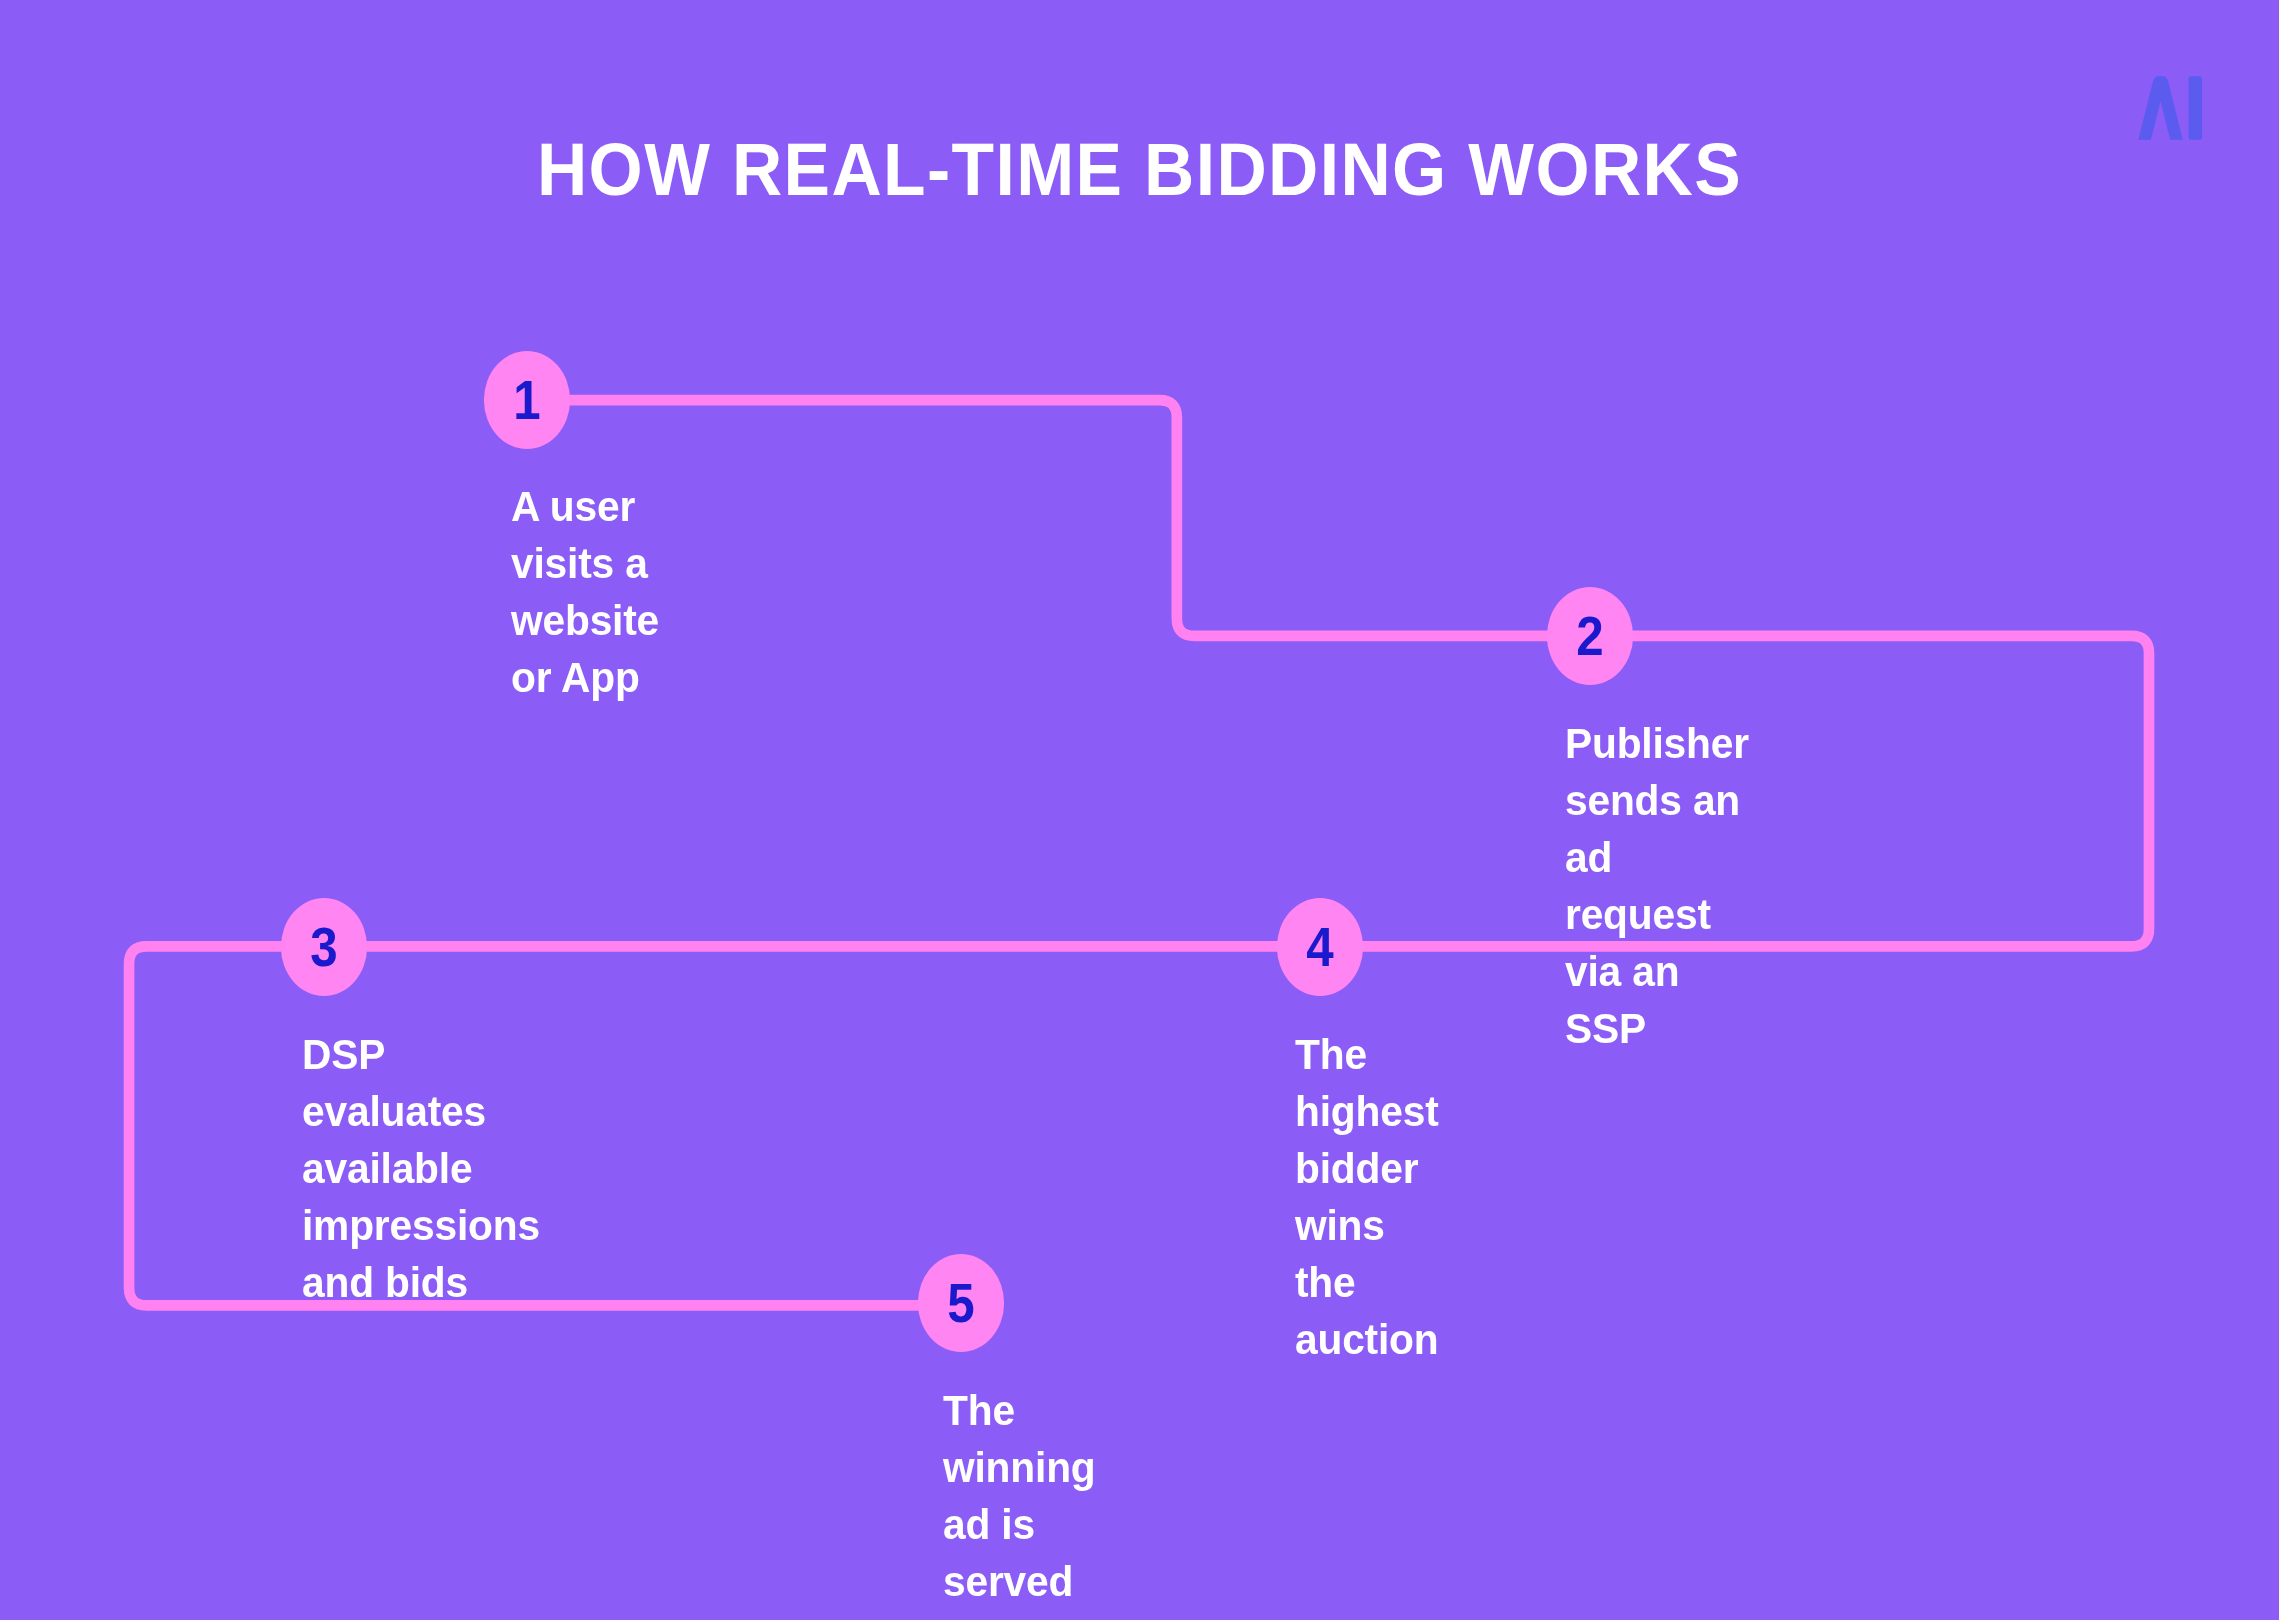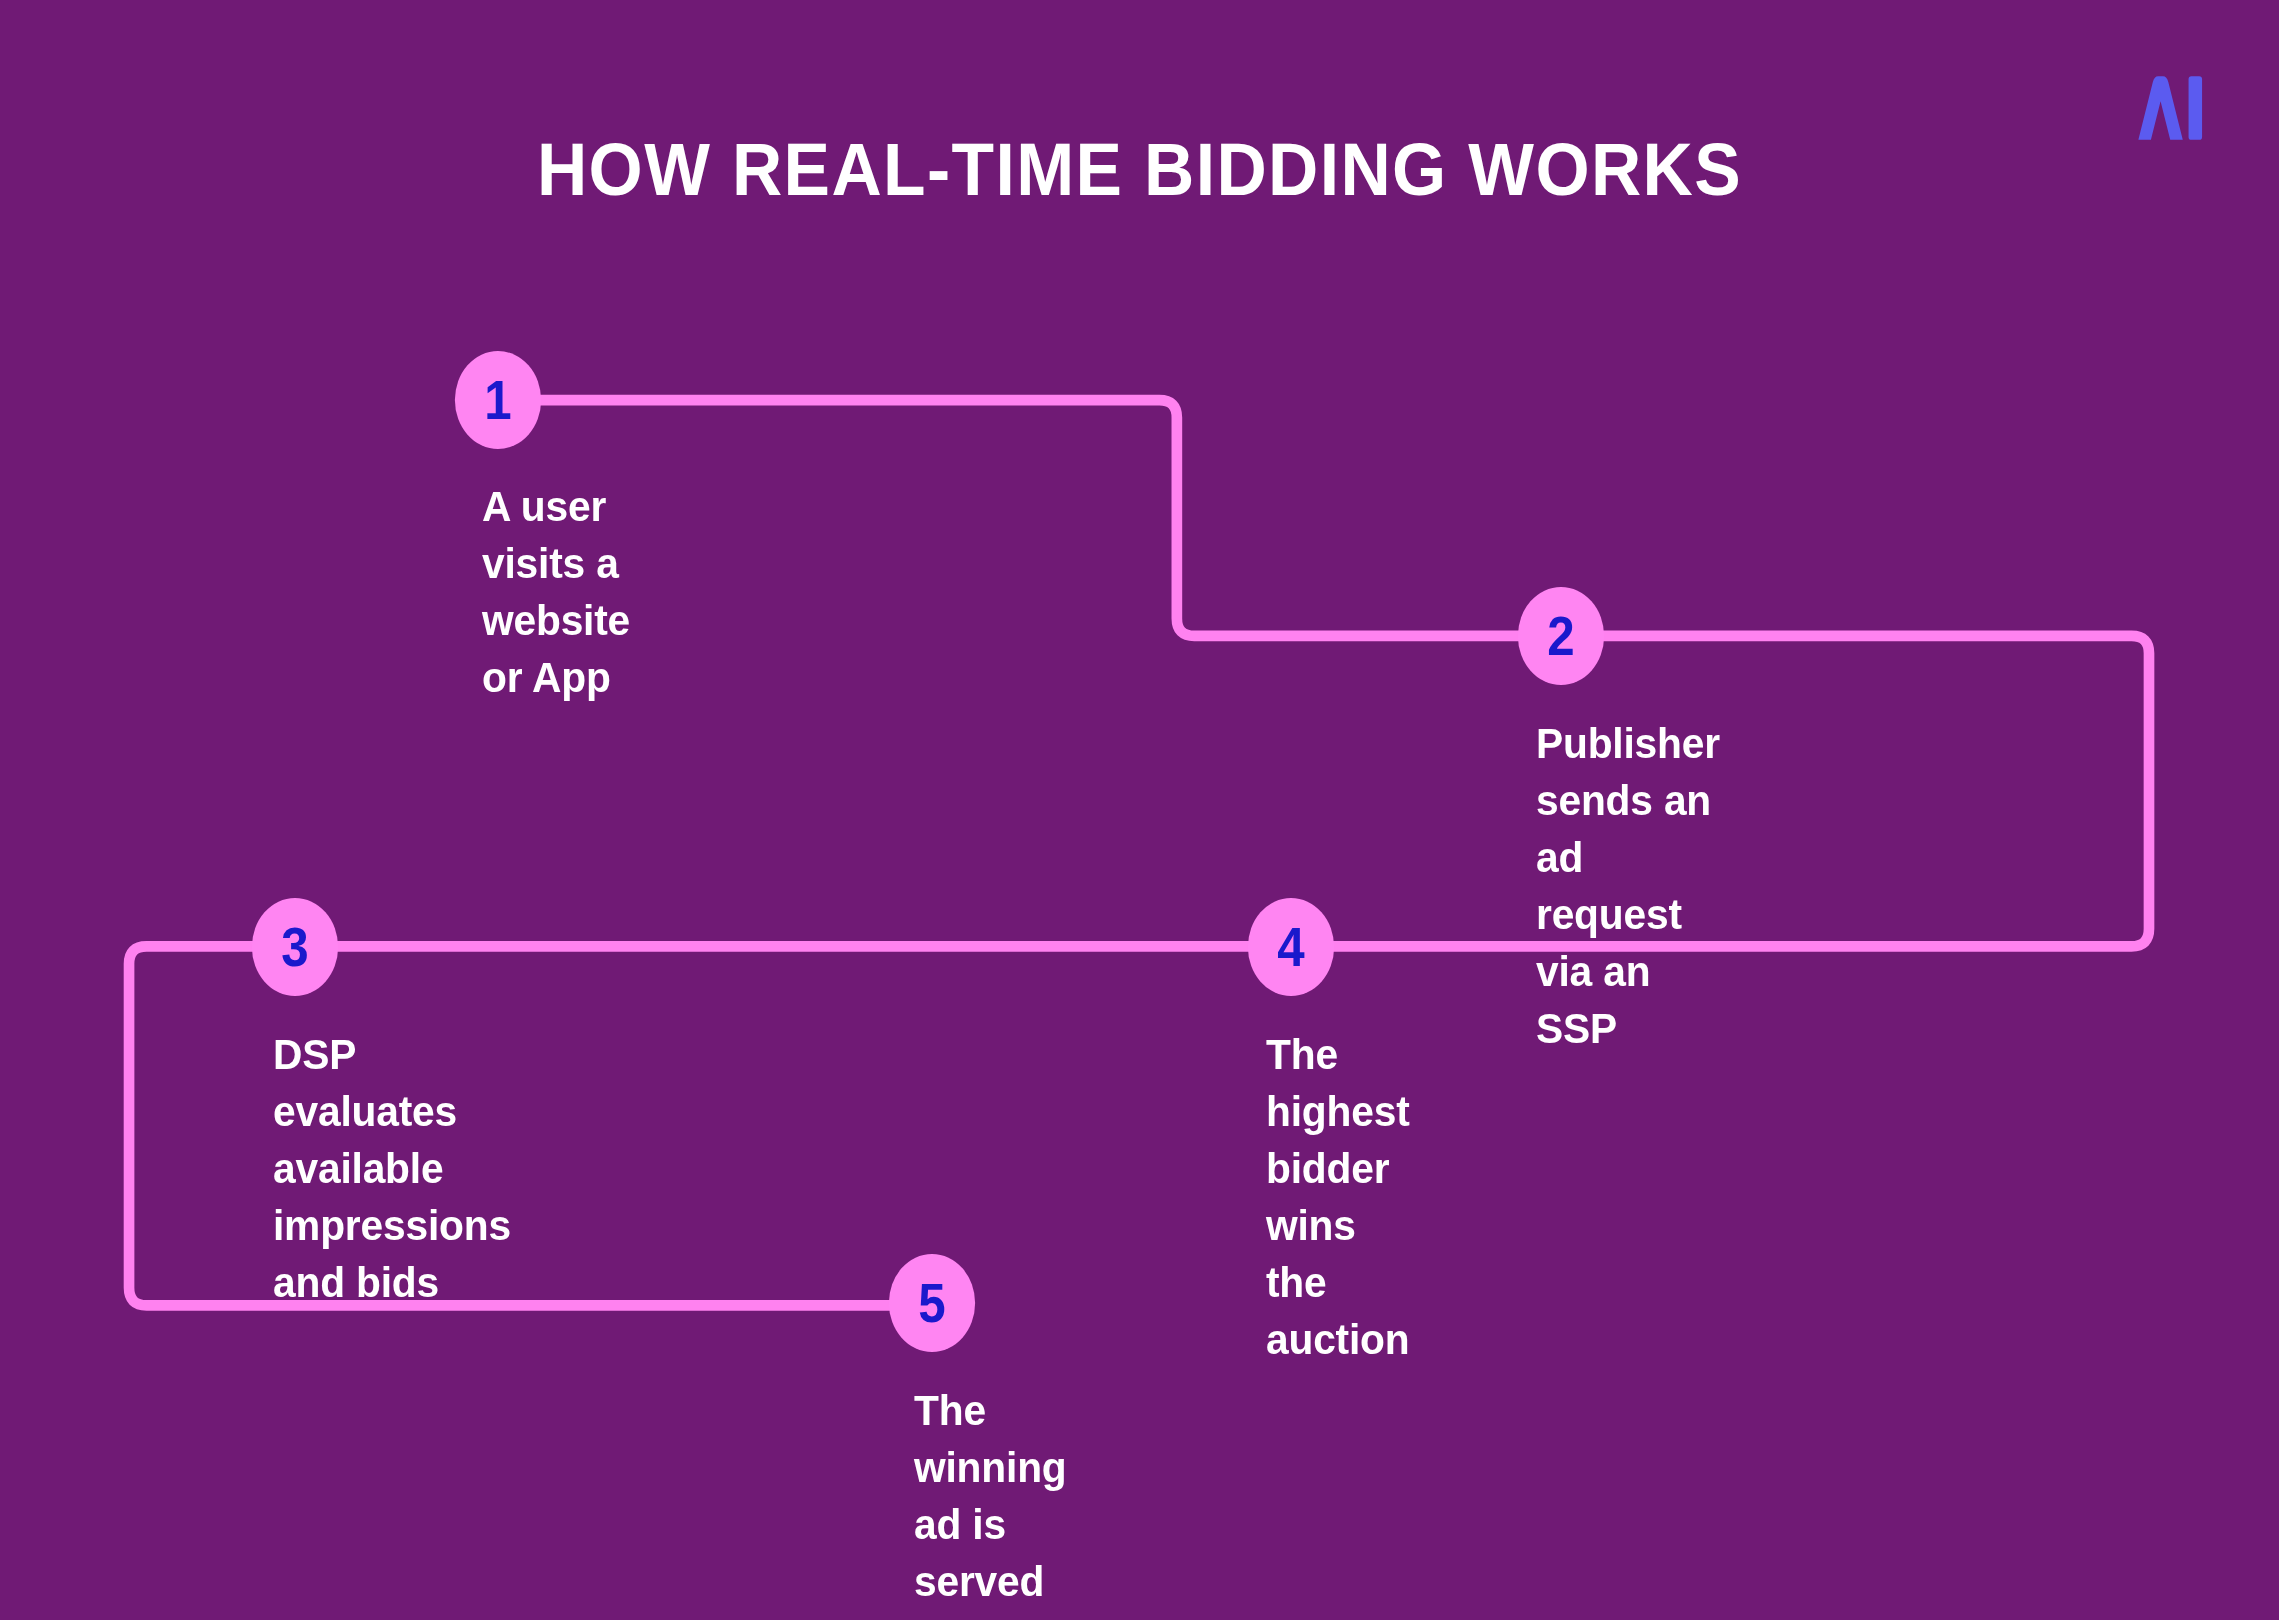--- a/index.html
+++ b/index.html
@@ -7,21 +7,22 @@
   html, body {
     width:2279px; height:1621px;
     background:#0A0AE0;
     overflow:hidden;
     font-family:"Liberation Sans", sans-serif;
   }
   #infographic {
     position:relative;
     width:2279px;
     height:1621px;
-    background:#701a75;
+    background:#8b5cf6;
+    padding-left:29px;
   }
 
   
   #logo {
     position:absolute;
     left:2121px;
     top:76px;
     width:83px;
     height:64px;
   }

